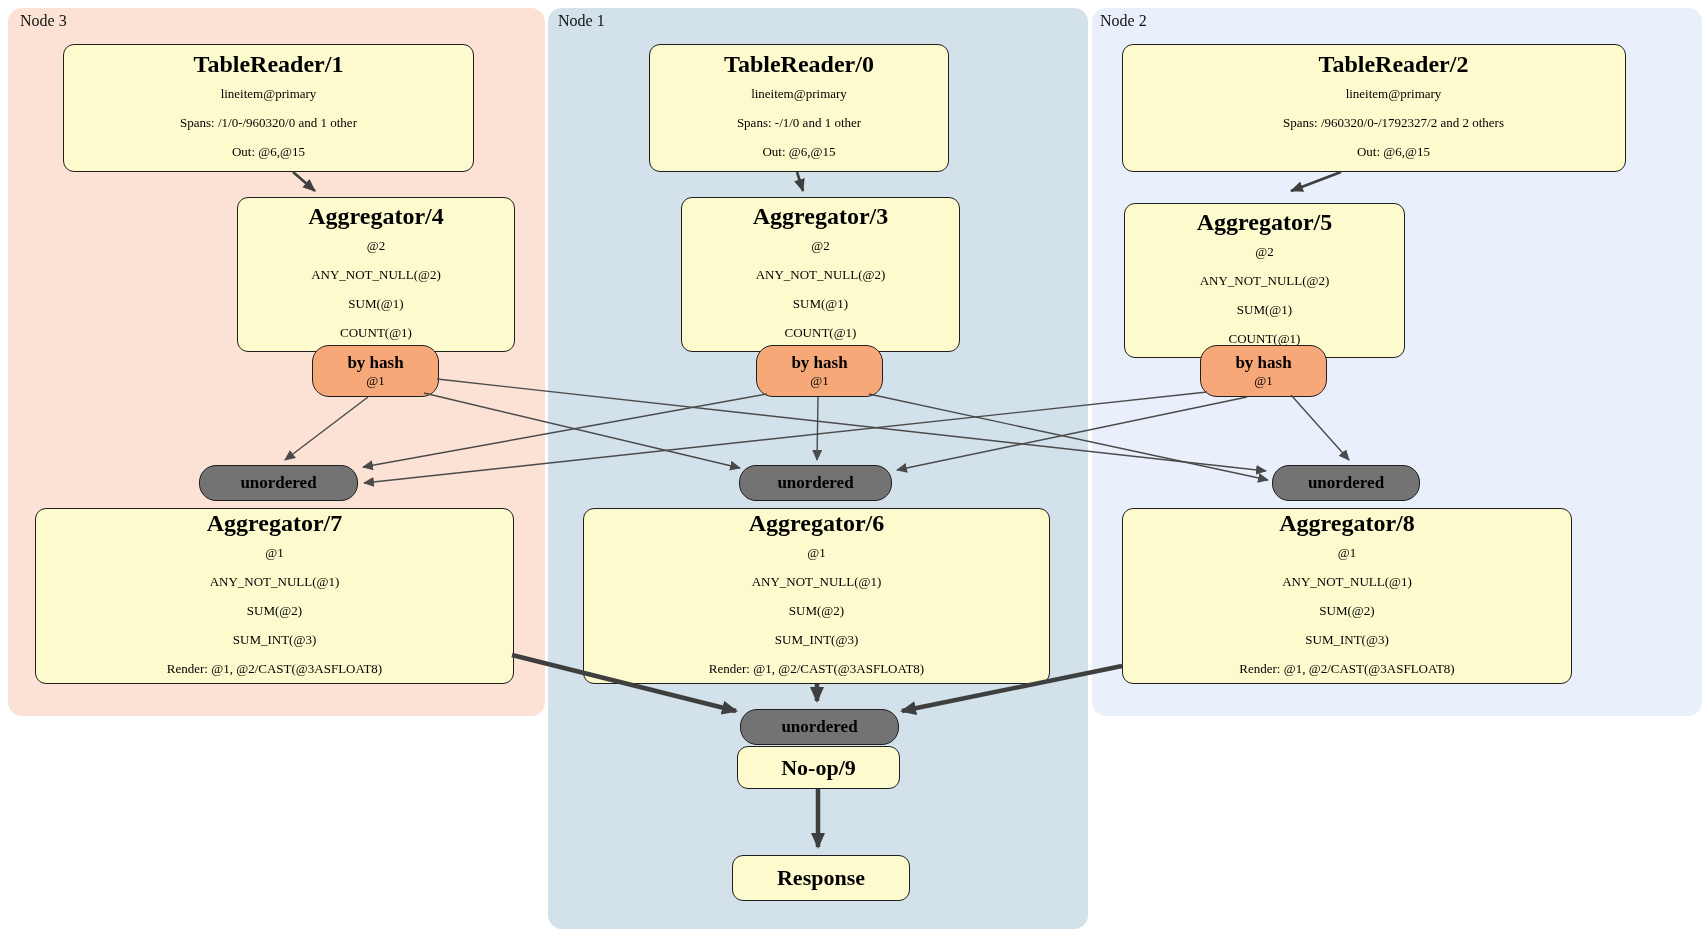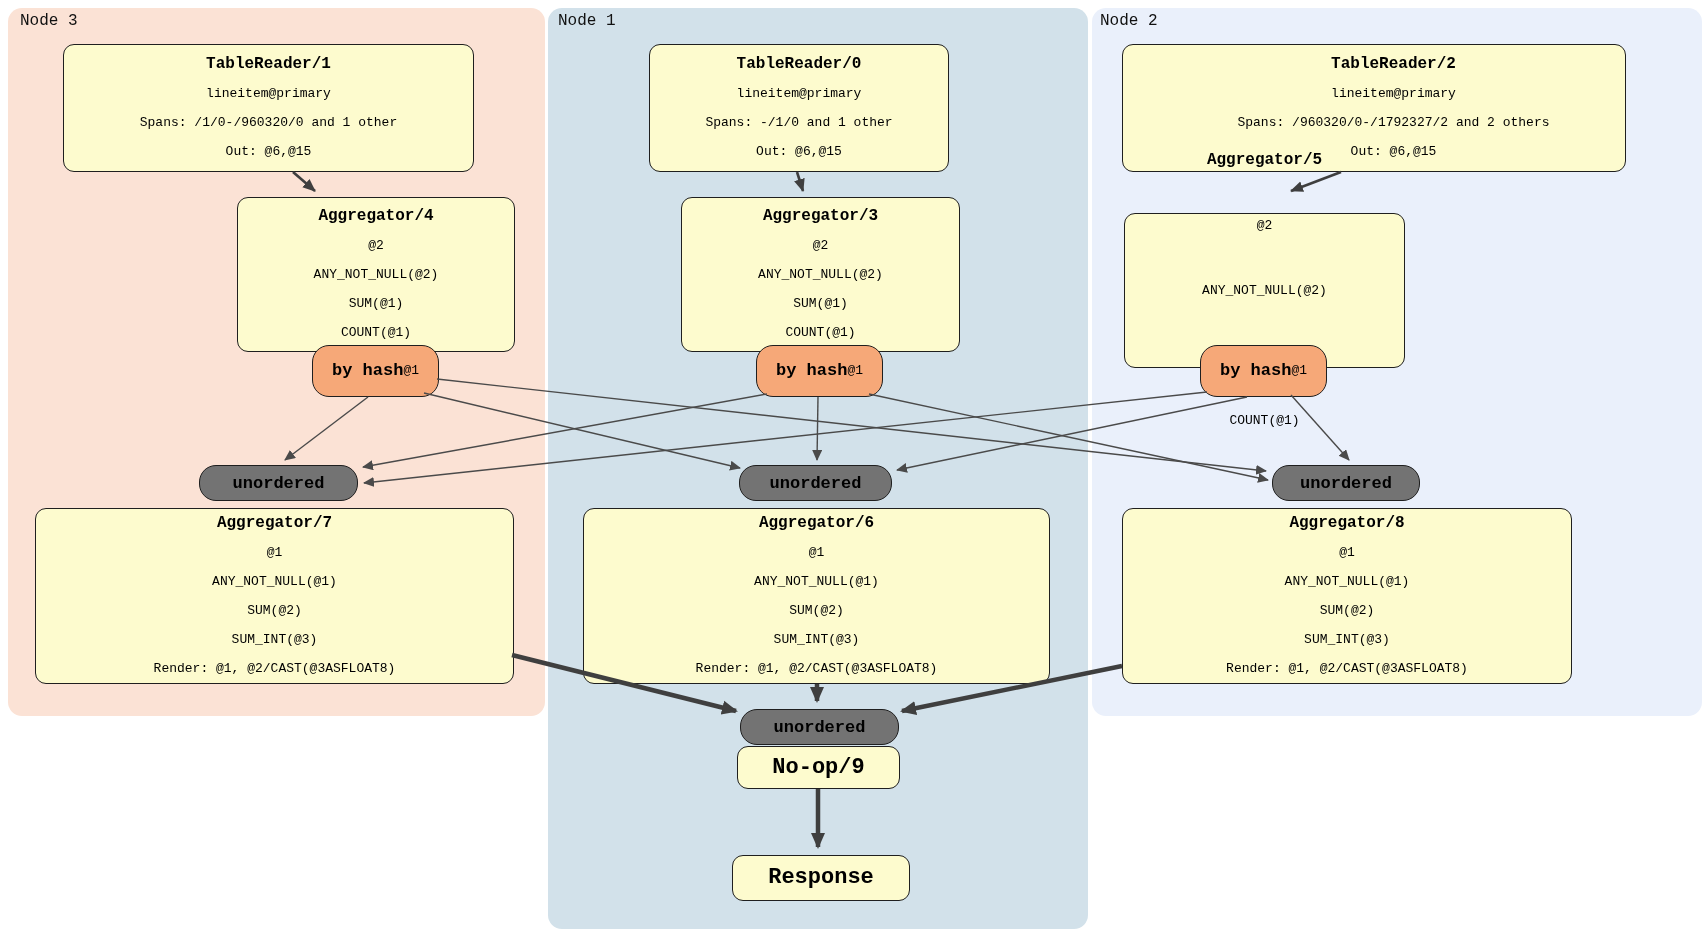--- a/index.html
+++ b/index.html
@@ -1,33 +1,33 @@
 <!DOCTYPE html>
 <html><head>
 <meta charset="utf-8">
 <style>
   html,body{margin:0;padding:0;background:#ffffff;}
   #stage{
     position:relative;width:1708px;height:940px;overflow:hidden;
-    font-family:Liberation Mono, monospace;color:#000;
+    font-family:Liberation Serif, serif;color:#000;
     background:#ffffff;
   }
   .region{position:absolute;border-radius:14px;}
   .region-label{position:absolute;font-size:16px;color:#111;}
   .proc{
     position:absolute;background:#fdfbce;border:1.6px solid #1f1f1f;border-radius:11px;
     display:flex;flex-direction:column;justify-content:center;align-items:center;
     text-align:center;z-index:3;
   }
-  .proc .t{font-weight:bold;font-size:16px;line-height:29px;white-space:nowrap;}
+  .proc .t{font-weight:bold;font-size:24px;line-height:29px;white-space:nowrap;}
   .proc .l{font-size:13px;line-height:29px;white-space:nowrap;}
   .proc.small .t{font-size:22px;line-height:24px;}
   .router{
     position:absolute;background:#f6a878;border:1.6px solid #1f1f1f;border-radius:17px;
-    display:flex;flex-direction:row;justify-content:center;align-items:center;z-index:4;
+    display:flex;flex-direction:column;justify-content:center;align-items:center;z-index:4;
   }
   .router .rt{font-weight:bold;font-size:17px;line-height:20px;}
   .router .rs{font-size:13px;line-height:16px;}
   .sync{
     position:absolute;background:#737373;border:1.6px solid #1f1f1f;border-radius:17px;
     display:flex;justify-content:center;align-items:center;
     font-weight:bold;font-size:17px;z-index:4;white-space:nowrap;
   }
   #edges{position:absolute;left:0;top:0;z-index:5;pointer-events:none;}
 </style>
@@ -70,21 +70,21 @@
     <div class="l">SUM(@1)</div>
     <div class="l">COUNT(@1)</div>
   </div>
   <div class="proc" style="left:681px;top:197px;width:277px;height:153px;">
     <div class="t">Aggregator/3</div>
     <div class="l">@2</div>
     <div class="l">ANY_NOT_NULL(@2)</div>
     <div class="l">SUM(@1)</div>
     <div class="l">COUNT(@1)</div>
   </div>
-  <div class="proc" style="left:1124px;top:213px;width:279px;height:153px;gap:36px;">
+  <div class="proc" style="left:1124px;top:203px;width:279px;height:153px;">
     <div class="t">Aggregator/5</div>
     <div class="l">@2</div>
     <div class="l">ANY_NOT_NULL(@2)</div>
     <div class="l">SUM(@1)</div>
     <div class="l">COUNT(@1)</div>
   </div>
 
   <div class="router" style="left:312px;top:345px;width:125px;height:50px;">
     <div class="rt">by hash</div>
     <div class="rs">@1</div>

